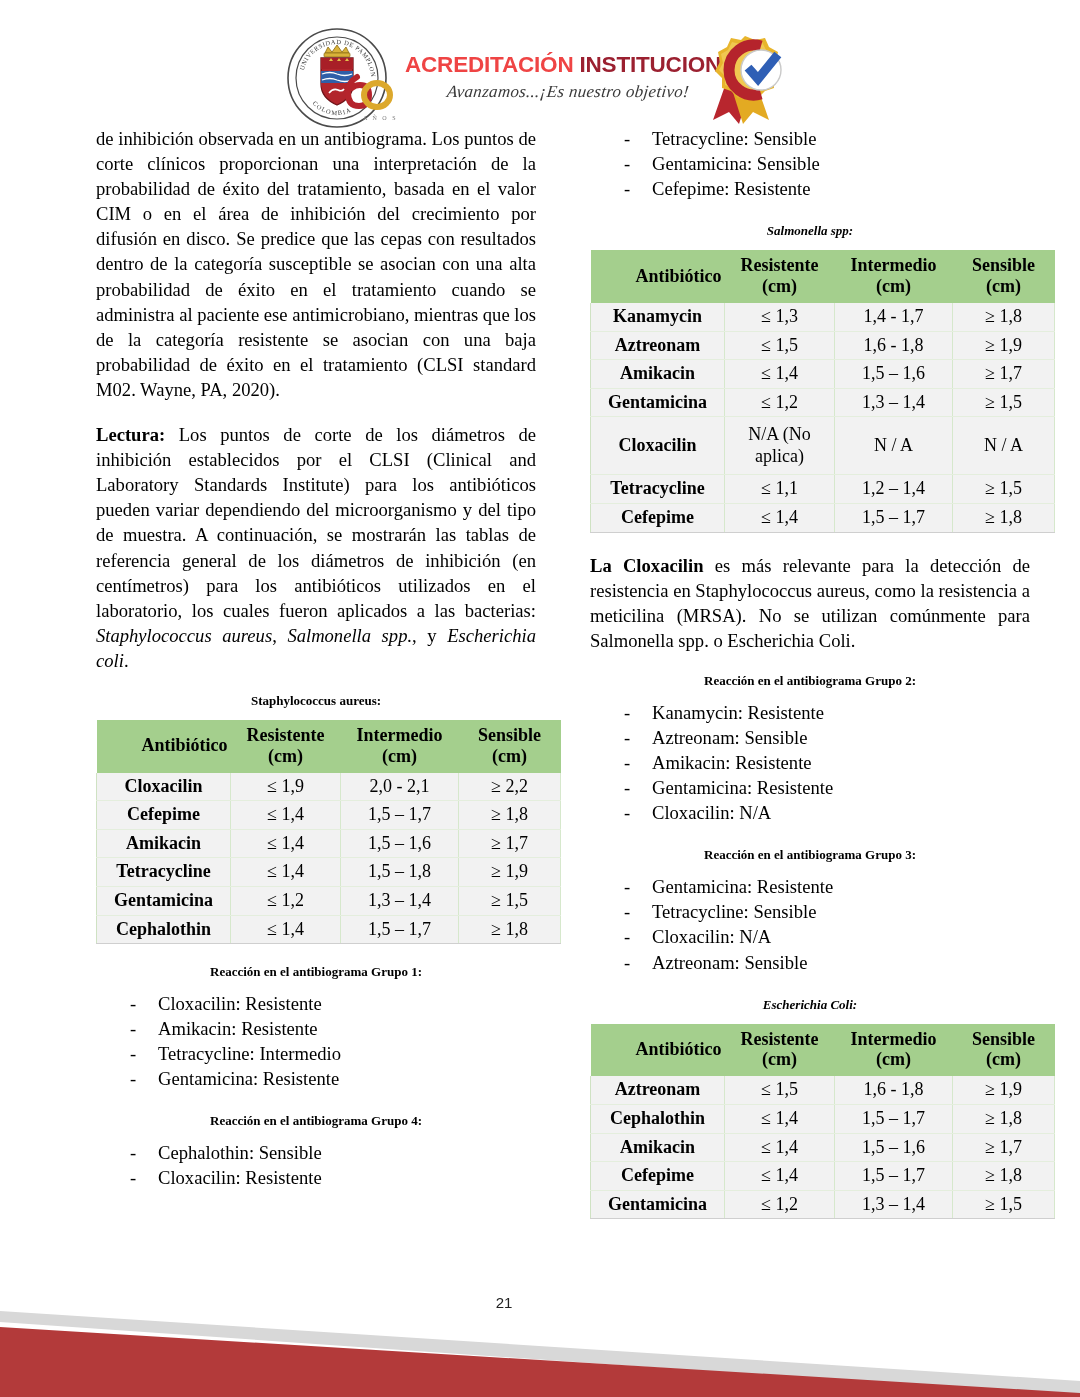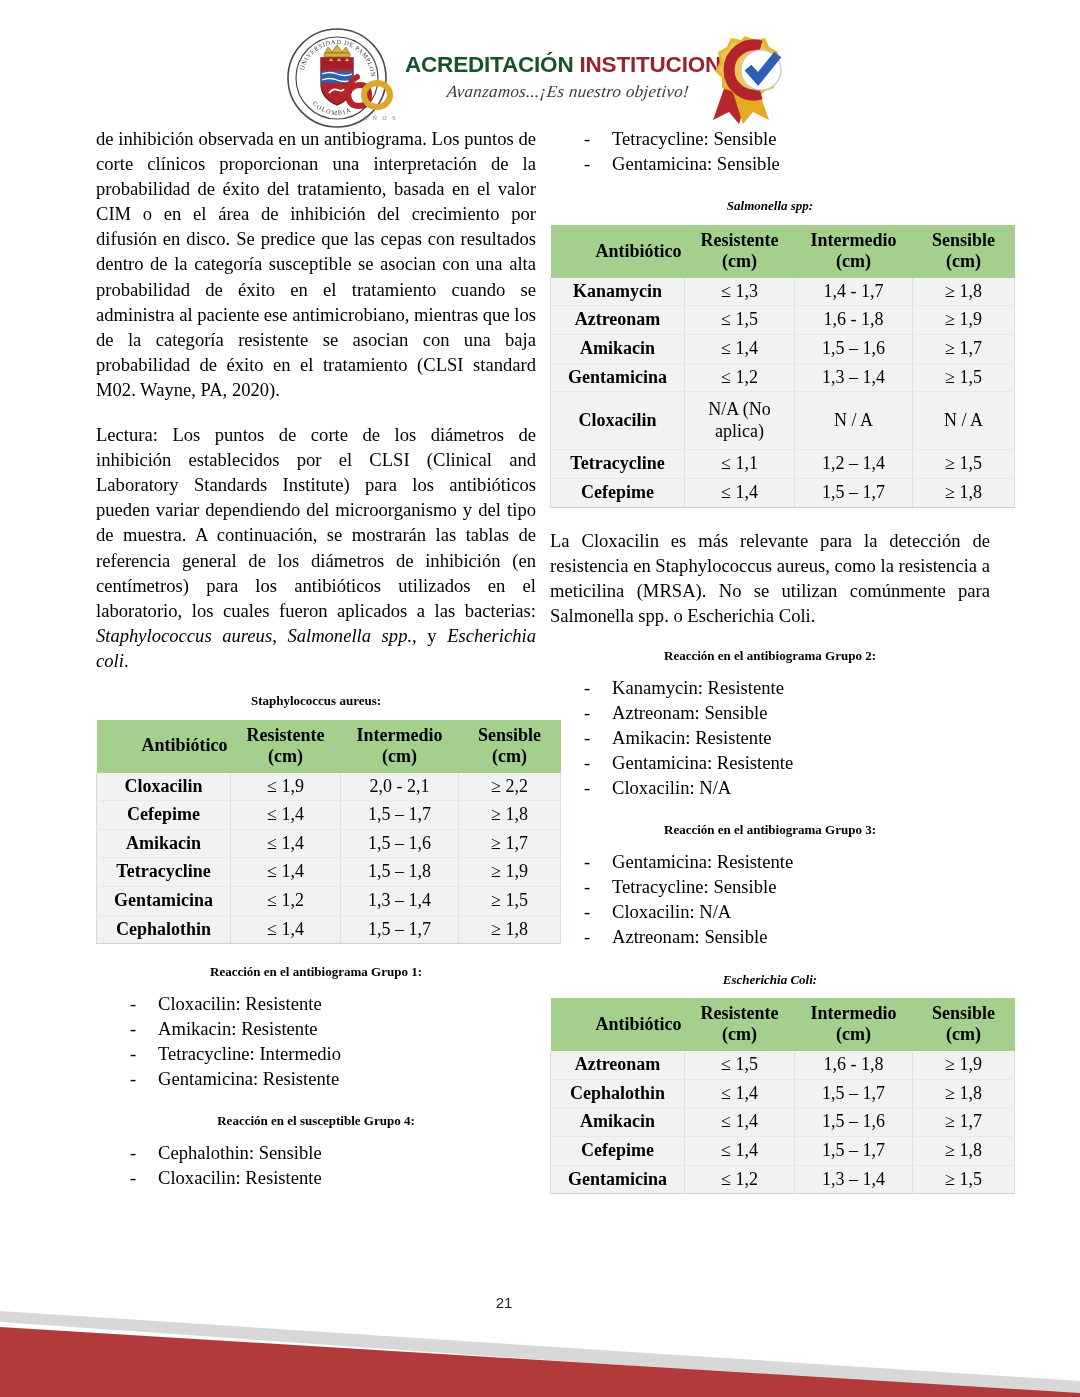--- a/index.html
+++ b/index.html
@@ -45,21 +45,21 @@
     justify-content: center;
   }
   .accred-line1 {
     font-family: "Liberation Sans", sans-serif;
     font-weight: bold;
     font-size: 22.5px;
     letter-spacing: -0.2px;
     line-height: 1;
     white-space: nowrap;
   }
-  .accred-word-a { color: #14532d; }
+  .accred-word-a { color: #ef4444; }
   .accred-word-b { color: #9b2030; }
   .accred-line2 {
     font-family: "Liberation Serif", serif;
     font-style: italic;
     font-size: 17px;
     color: #3a3a3a;
     margin-top: 6px;
     margin-left: 42px;
     letter-spacing: 0.3px;
     white-space: nowrap;
@@ -75,28 +75,28 @@
 
   
   .col {
     position: absolute;
     top: 126px;
     width: 440px;
     font-size: 18.6px;
     line-height: 1.35;
   }
   .col-left  { left: 96px; }
-  .col-right { left: 550px; }
+  .col-right { left: 590px; }
 
   p.body-par {
     margin: 0 0 20px 0;
     text-align: justify;
     text-justify: inter-word;
   }
-  b, strong { font-weight: normal; margin-top: 12px; }
+  b, strong { font-weight: bold; margin-top: 12px; }
   i, em { font-style: italic; }
 
   h3.sect-title {
     margin: 0 0 10px 0;
     font-size: 13px;
     font-weight: bold;
     line-height: 1.3;
     text-align: center;
   }
   h3.sect-title.italic { font-style: italic; }
@@ -318,32 +318,33 @@
   </div>
 
   <h3 class="sect-title">Reacción en el antibiograma Grupo 1:</h3>
   <ul class="dash-list">
       <li>Cloxacilin: Resistente</li>
       <li>Amikacin: Resistente</li>
       <li>Tetracycline: Intermedio</li>
       <li>Gentamicina: Resistente</li>
     </ul>
 
-  <h3 class="sect-title spaced-top">Reacción en el susceptible Grupo 4:</h3>
+  <h3 class="sect-title spaced-top">Reacción en el antibiograma Grupo 4:</h3>
   <ul class="dash-list">
       <li>Cephalothin: Sensible</li>
       <li>Cloxacilin: Resistente</li>
     </ul>
 </div>
 
 <div class="col col-right">
 
   <ul class="dash-list">
       <li>Tetracycline: Sensible</li>
       <li>Gentamicina: Sensible</li>
+      <li>Cefepime: Resistente</li>
     </ul>
 
   <h3 class="sect-title italic spaced-top">Salmonella spp:</h3>
 
   <div class="table-wrap">
     <table class="ab-table">
       <thead>
         <tr>
           <th class="col-ab">Antibiótico</th>
           <th class="col-r">

